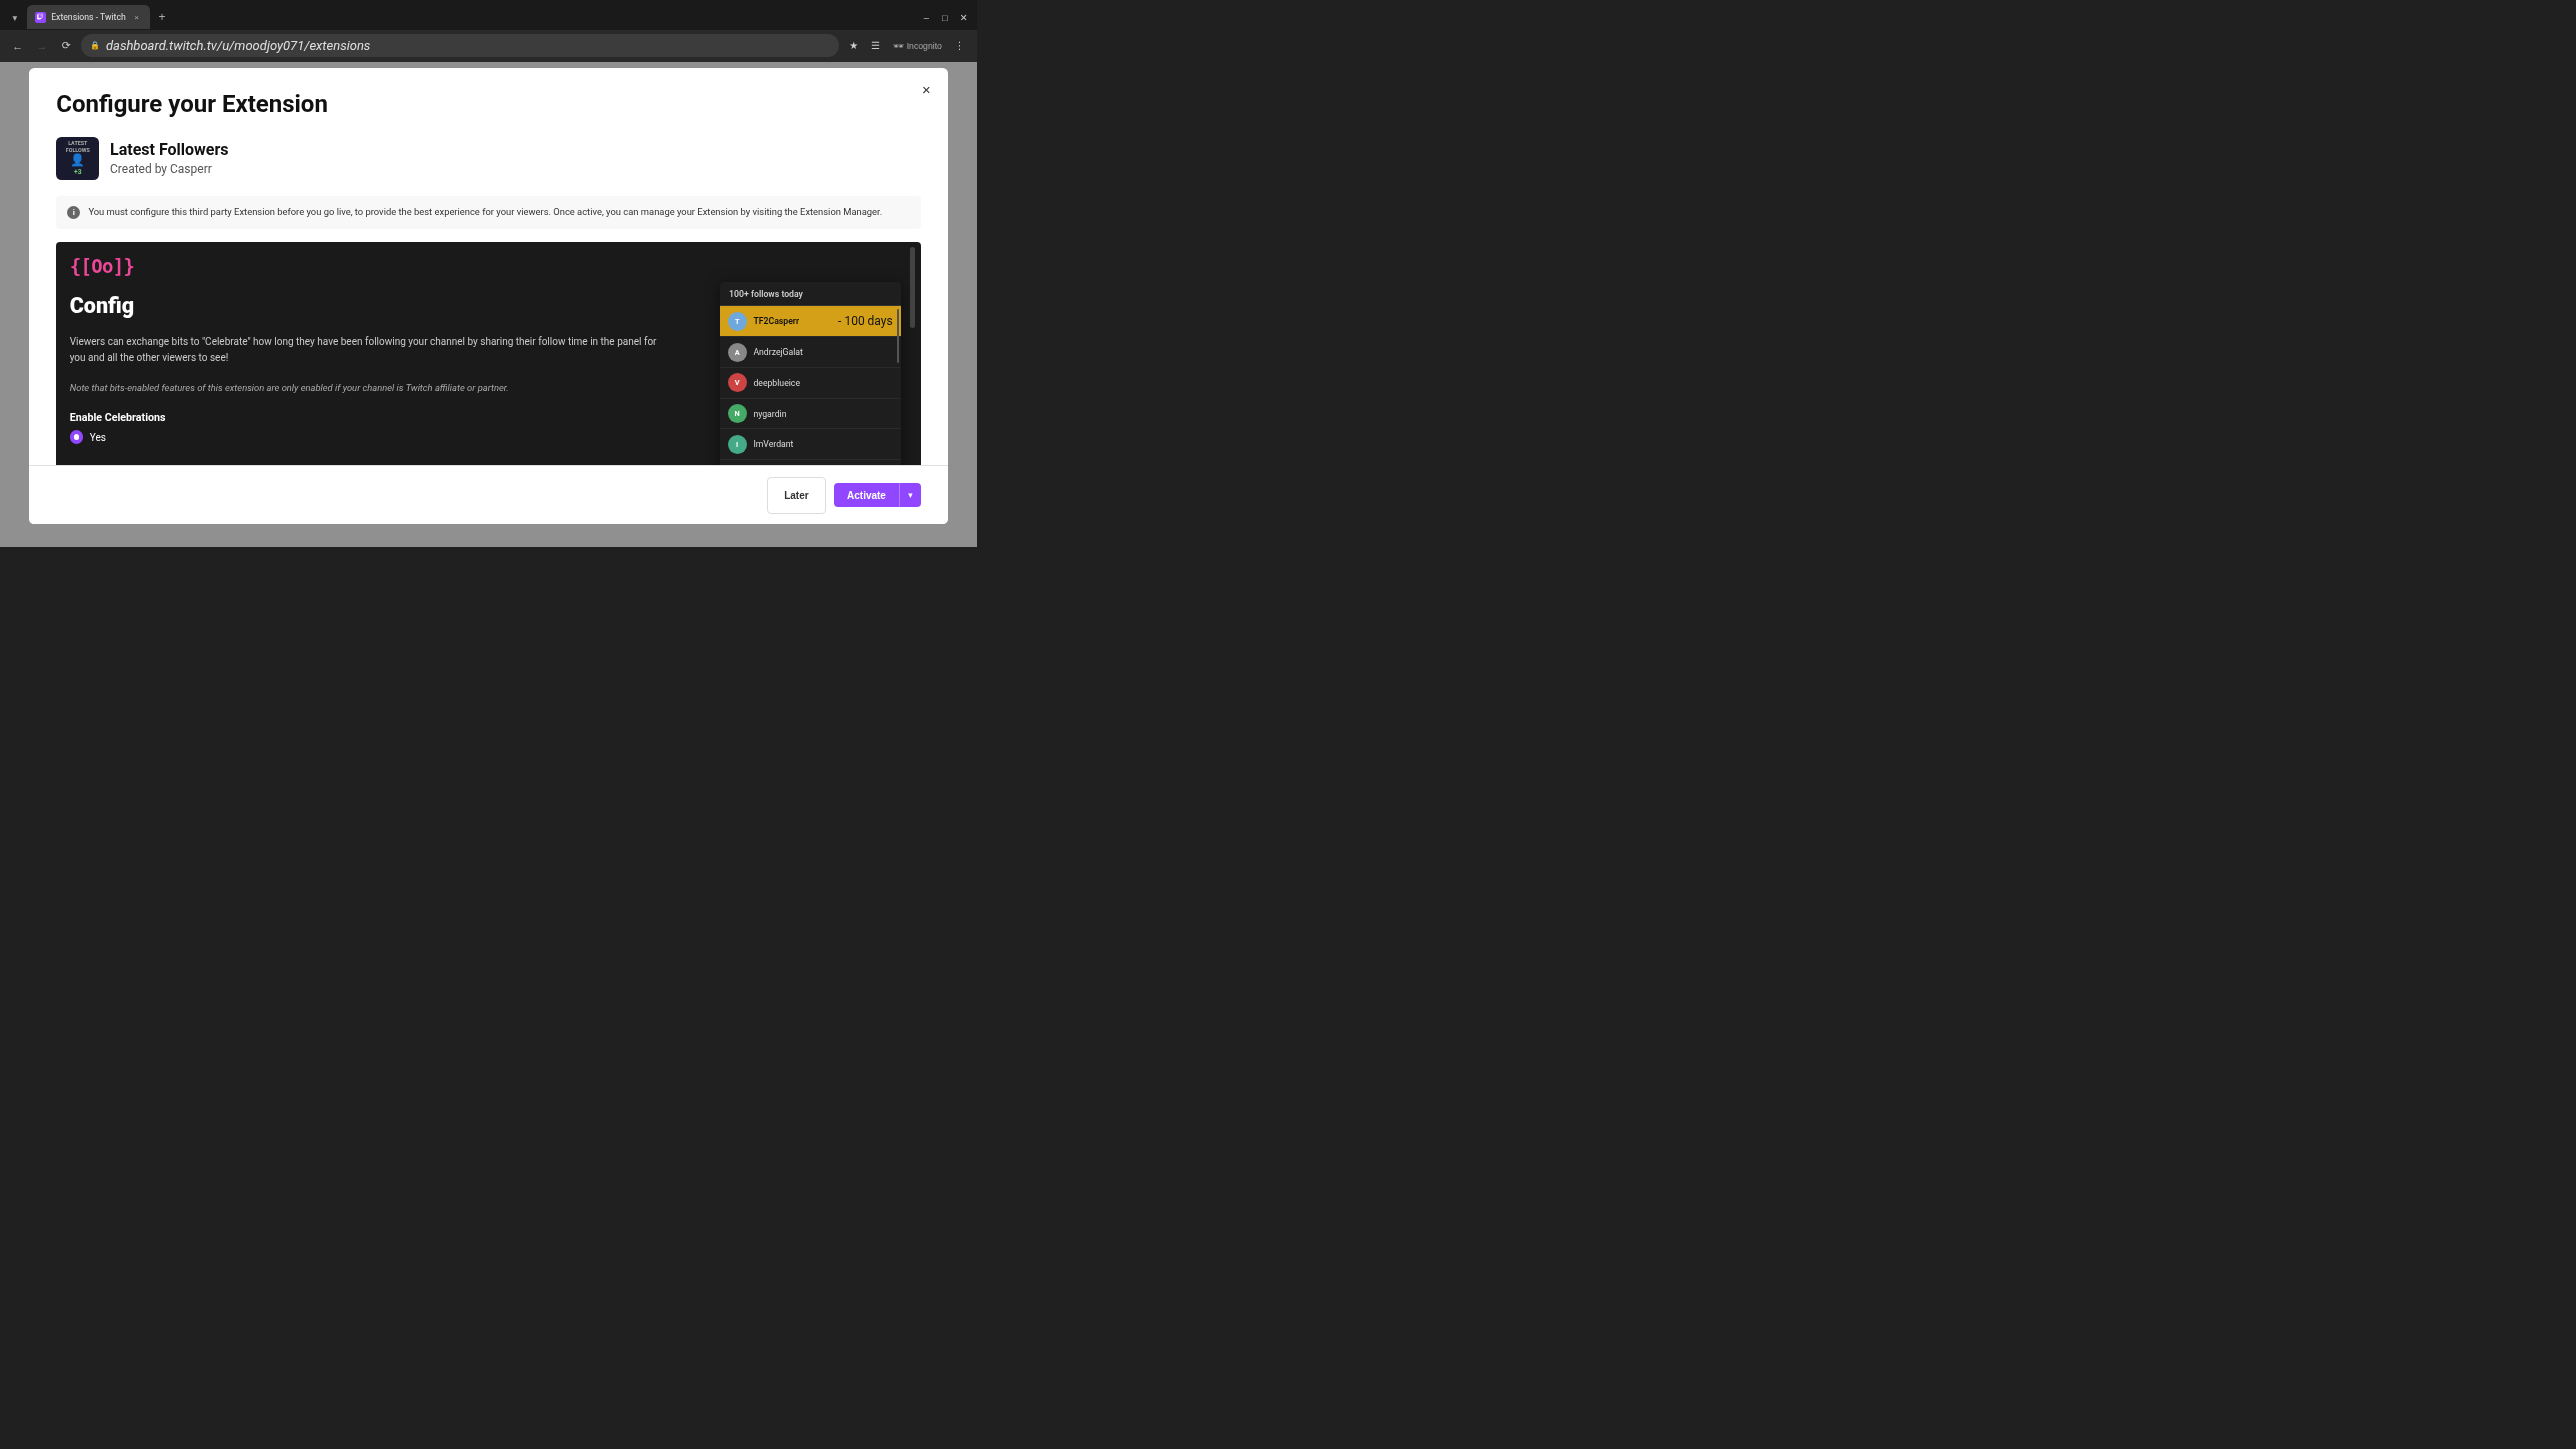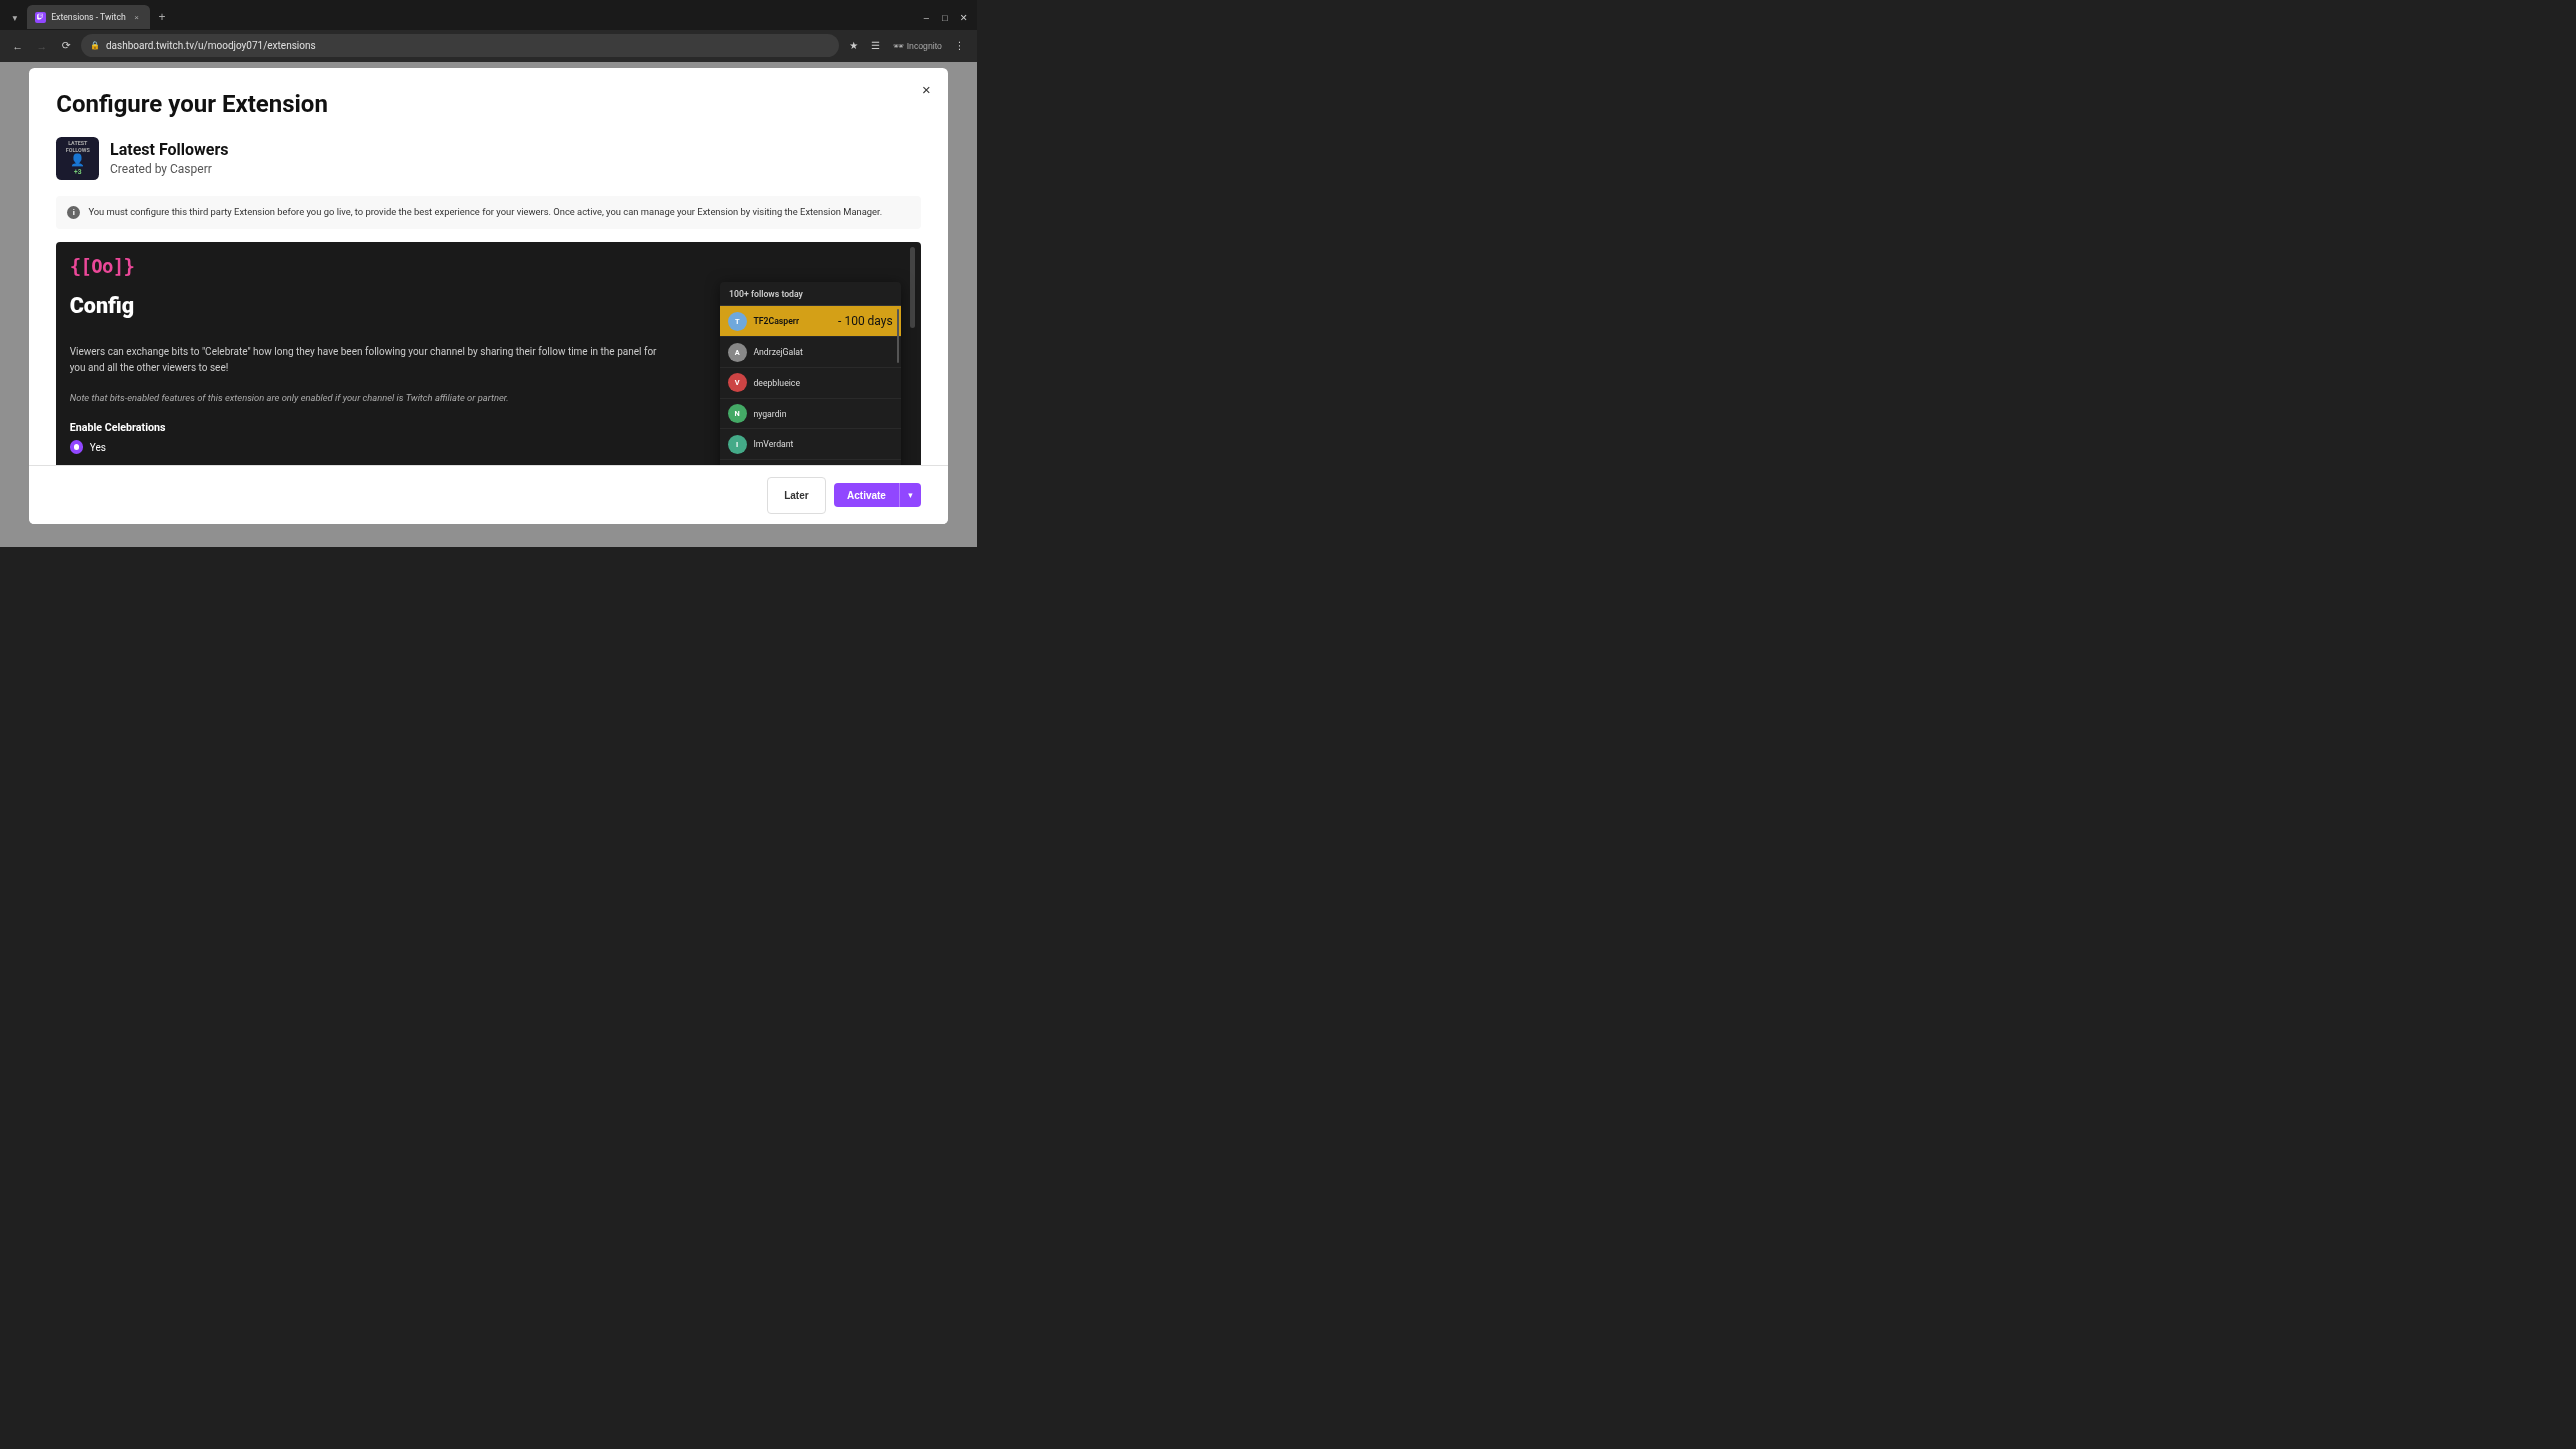--- a/index.html
+++ b/index.html
@@ -162,22 +162,23 @@
       height: 23px;
     }
 
     .url-lock {
       color: #aaa;
       font-size: 8px;
     }
 
     .url-text {
       color: #e0e0e0;
-      font-size: 10px;
+      font-size: 13px;
       flex: 1;
+      font-style: italic;
     }
 
     .address-actions {
       display: flex;
       gap: 2.7px;
       align-items: center;
     }
 
     .addr-btn {
       width: 19px;
@@ -376,21 +377,21 @@
     }
 
     .config-section {
       color: white;
     }
 
     .config-title {
       font-size: 21.5px;
       font-weight: 900;
       color: white;
-      margin-bottom: 26px;
+      margin-bottom: 16px;
     }
 
     .config-desc {
       font-size: 10px;
       color: #ccc;
       line-height: 1.6;
       margin-bottom: 13.4px;
       max-width: 604px;
     }
 

